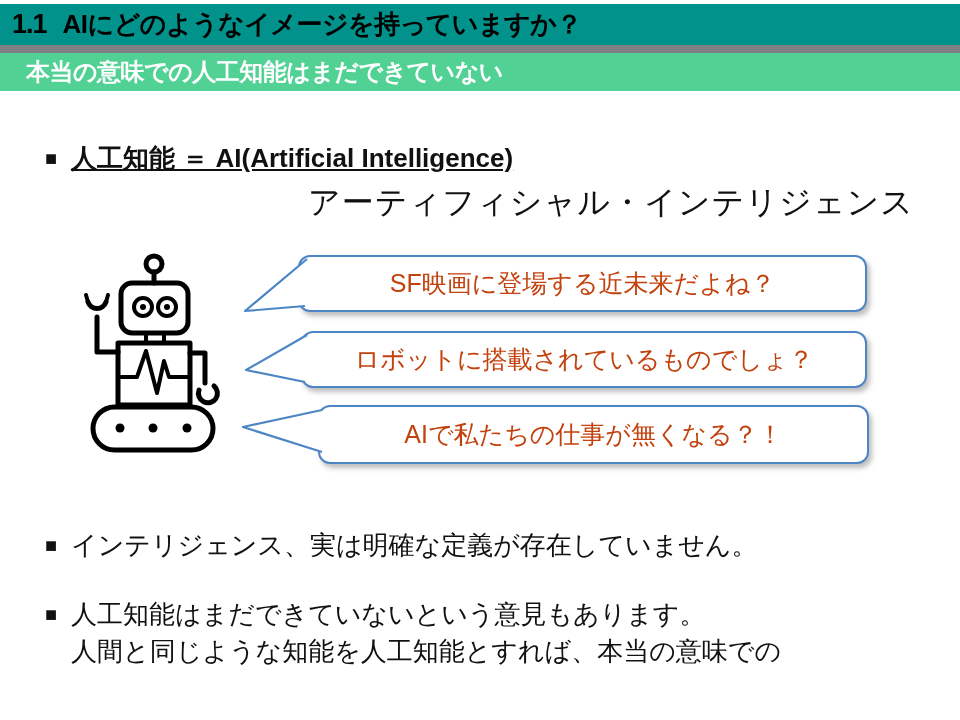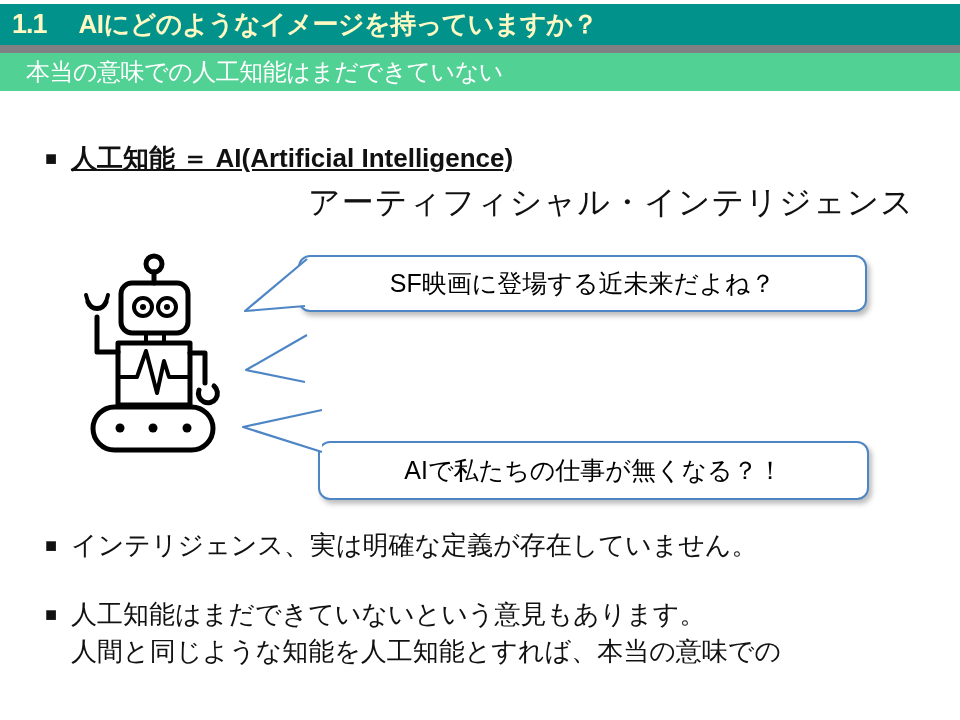--- a/index.html
+++ b/index.html
@@ -3,45 +3,45 @@
 <meta charset="utf-8">
 <style>
   html,body{margin:0;padding:0;background:#ffffff;}
   .slide{
     position:relative;width:960px;height:720px;background:#ffffff;overflow:hidden;
     font-family:"Liberation Sans","DejaVu Sans",sans-serif;color:#111;
   }
   
   .title-bar{
     position:absolute;left:0;top:4px;width:960px;height:41px;background:#00928B;
-    display:flex;align-items:center;color:#fef9c3;font-weight:bold;
+    display:flex;align-items:center;color:#000000;font-weight:bold;
   }
   .title-num{font-size:27px;margin-left:12px;letter-spacing:-1px;}
-  .title-text{font-size:26px;margin-left:32px;letter-spacing:-0.5px;}
+  .title-text{font-size:26px;margin-left:16px;letter-spacing:-0.5px;}
   .gray-bar{position:absolute;left:0;top:45px;width:960px;height:8px;background:#7E8084;}
   .subtitle-bar{
     position:absolute;left:0;top:53px;width:960px;height:38px;background:#52D195;
-    display:flex;align-items:center;color:#fff;font-weight:normal;
+    display:flex;align-items:center;color:#fff;font-weight:bold;
   }
   .subtitle-text{font-size:24px;margin-left:26px;letter-spacing:-0.5px;}
   
   .bullet-row{position:absolute;display:flex;align-items:flex-start;font-size:26px;line-height:36px;}
   .bullet-marker{font-size:20px;line-height:36px;margin-right:14px;flex:0 0 auto;}
   .b-bold{font-weight:bold;text-decoration:underline;}
   .reading-line{position:absolute;left:308px;top:181px;font-size:32px;letter-spacing:1px;}
   
   .bubble{
     position:absolute;background:#fff;border:2.5px solid #4E86C5;border-radius:12px;
     box-shadow:3px 4px 5px rgba(110,110,110,0.45);
     display:flex;align-items:center;justify-content:center;
-    font-size:25px;color:#000000;z-index:2;
+    font-size:25px;color:#c2410c;z-index:2;
   }
   .bubble-1{left:298px;top:255px;width:565px;height:53px;}
   .bubble-2{left:301px;top:331px;width:562px;height:53px;}
-  .bubble-3{left:318px;top:405px;width:547px;height:55px;margin-top:36px;}
+  .bubble-3{left:318px;top:405px;width:547px;height:55px;}
   .tails-svg{position:absolute;left:230px;top:250px;width:100px;height:220px;overflow:visible;z-index:3;}
   .robot-svg{position:absolute;left:78px;top:248px;width:150px;height:205px;}
 </style>
 </head>
 <body>
 
 <div class="slide">
 
   <div class="title-bar">
     <span class="title-num">1.1</span>
@@ -95,20 +95,23 @@
 
   <svg class="tails-svg" viewBox="0 0 100 220" aria-hidden="true">
     <path d="M 77 9 L 15 61 L 75 56" fill="#ffffff" stroke="#4E86C5" stroke-width="2.2" stroke-linejoin="round"></path>
     <path d="M 77 85 L 16 120 L 75 132" fill="#ffffff" stroke="#4E86C5" stroke-width="2.2" stroke-linejoin="round"></path>
     <path d="M 92 160 L 13 177 L 92 202" fill="#ffffff" stroke="#4E86C5" stroke-width="2.2" stroke-linejoin="round"></path>
   </svg>
 
   <div class="bubble bubble-1">
     <span>SF映画に登場する近未来だよね？</span>
   </div>
+  <div class="bubble bubble-2">
+    <span>ロボットに搭載されているものでしょ？</span>
+  </div>
   <div class="bubble bubble-3">
     <span>AIで私たちの仕事が無くなる？！</span>
   </div>
 
   <div class="bullet-row" style="left:45px;top:527px;">
     <span class="bullet-marker">■</span>
     <span>インテリジェンス、実は明確な定義が存在していません。</span>
   </div>
 
   <div class="bullet-row" style="left:45px;top:596px;line-height:37px;">

